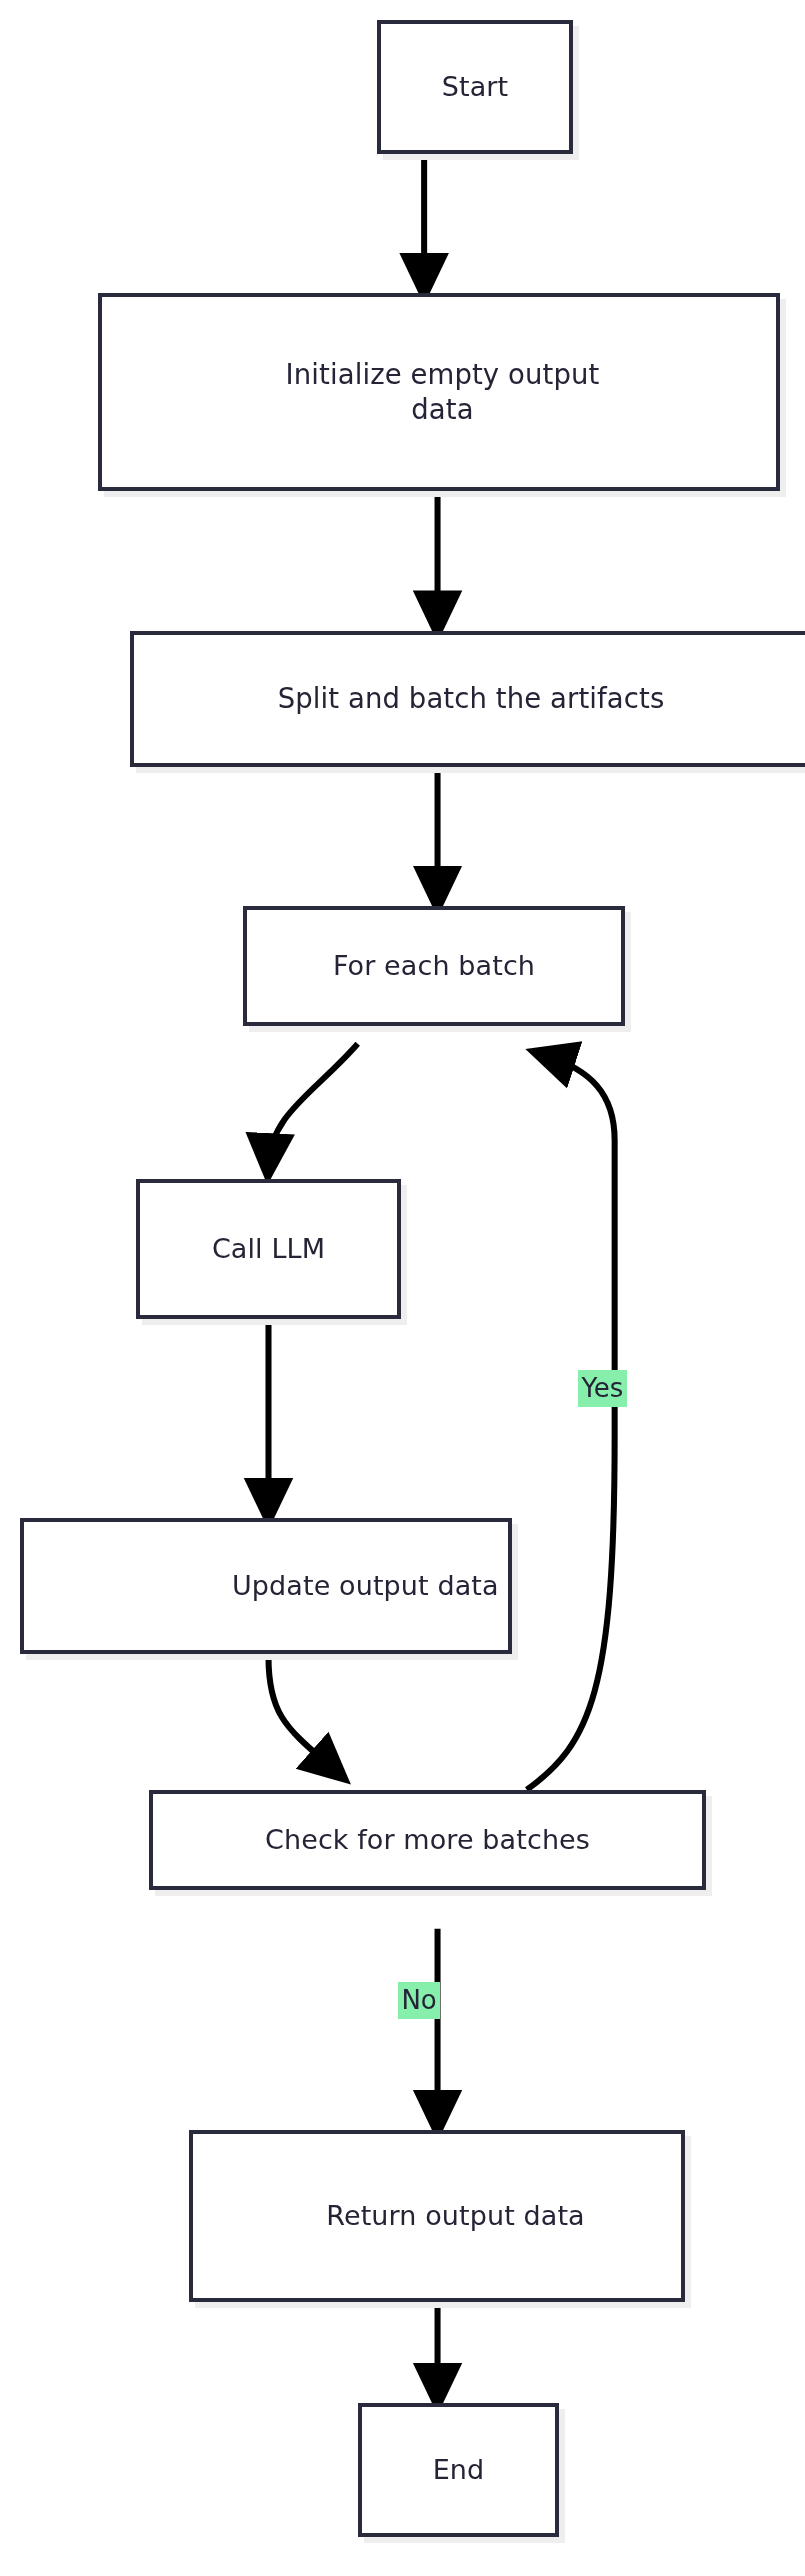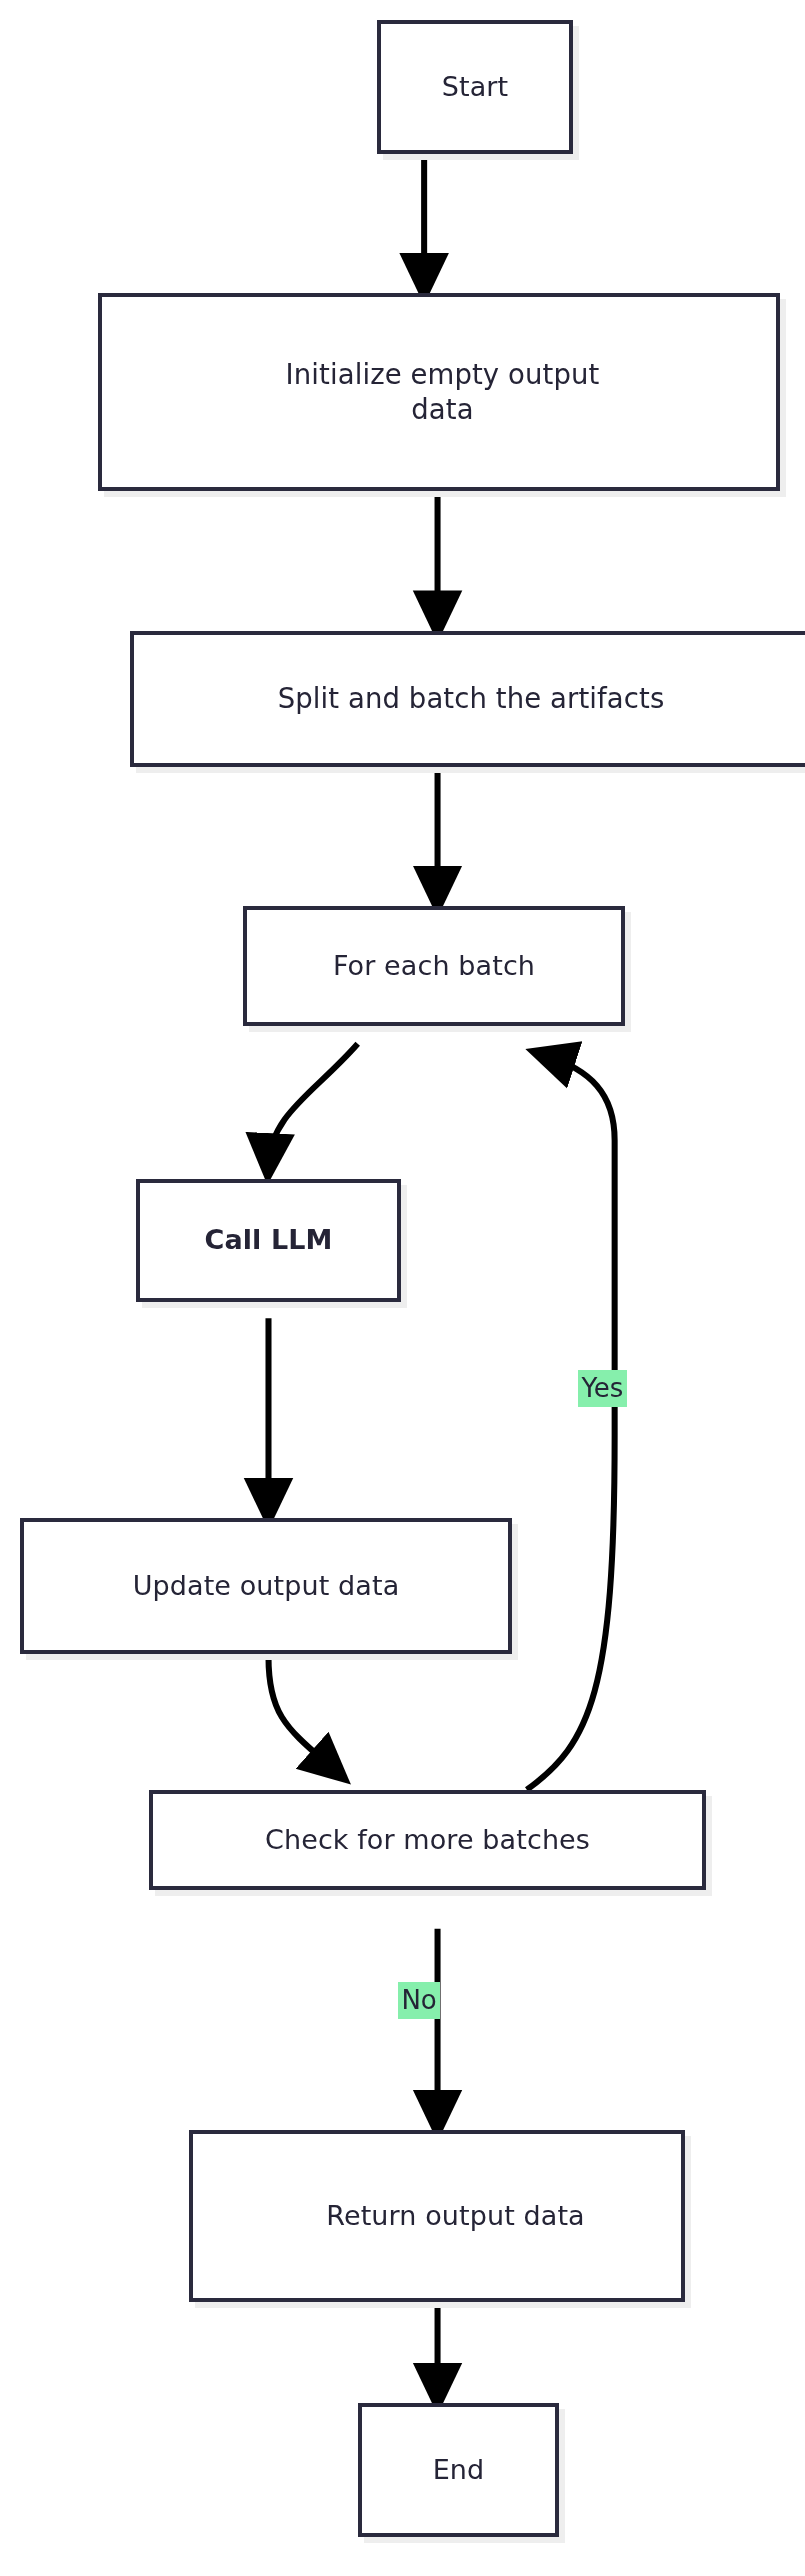--- a/index.html
+++ b/index.html
@@ -52,22 +52,22 @@
     letter-spacing: 0.1px;
     padding: 0 9.4px;
     white-space: pre-line;
   }
 
   
   #node-start        { left: 339px;  top: 20px;   width: 196px;  height: 134px; margin-left: 38px; }
   #node-init         { left: 98px;  top: 293px;  width: 682px; height: 198px; padding-left: 7px; }
   #node-split        { left: 98px;  top: 631px;  width: 682px; height: 136px; margin-left: 32px; }
   #node-foreach      { left: 243px;  top: 906px; width: 382px;  height: 120px; }
-  #node-callllm      { left: 136px;  top: 1179px; width: 265px;  height: 123px; font-weight: bold; }
-  #node-update       { left: 20px;   top: 1518px; width: 492px;  height: 136px; }
+  #node-callllm      { left: 136px;  top: 1179px; width: 265px;  height: 140px; }
+  #node-update       { left: 20px;   top: 1518px; width: 492px;  height: 136px; justify-content: flex-end; }
   #node-check        { left: 149px;  top: 1790px; width: 557px;  height: 100px; }
   #node-return       { left: 189px;  top: 2130px; width: 496px;  height: 172px; padding-left: 37px; }
   #node-end          { left: 358px;  top: 2403px; width: 201px;  height: 134px; }
 
   #node-split .node-label   { font-size: 27.5px; }
   #node-init .node-label    { font-size: 27.5px; }
 
   .edge-label {
     position: absolute;
     background: #86efac;

